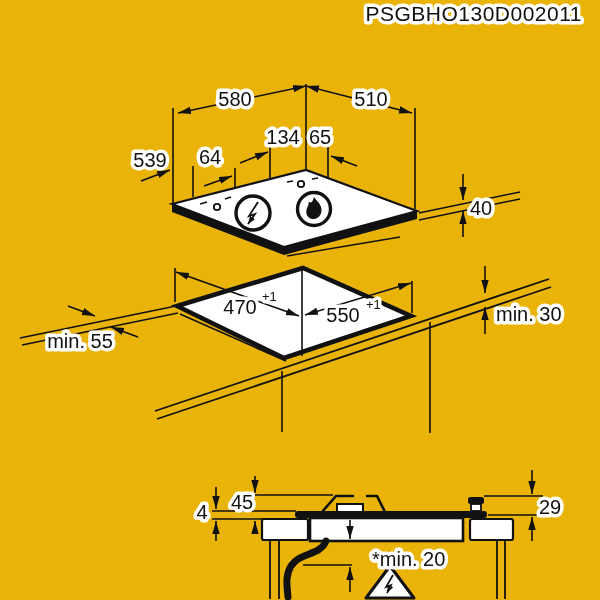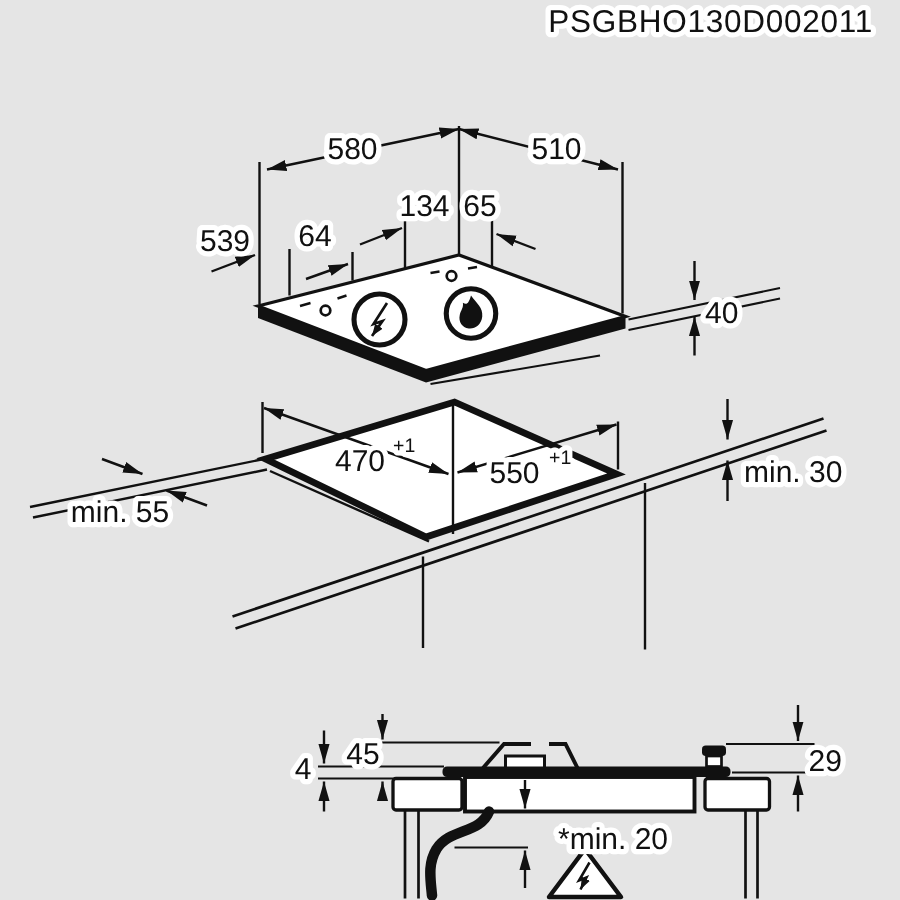--- a/index.html
+++ b/index.html
@@ -1,16 +1,16 @@
 <!DOCTYPE html>
 <html><head>
 <meta charset="utf-8">
 <style>
   html,body{margin:0;padding:0;background:#fff;}
-  .canvas{position:relative;width:600px;height:600px;background:#e5e5e5;overflow:hidden;
+  .canvas{position:relative;width:600px;height:600px;background:#eab308;overflow:hidden;
           font-family:"Liberation Sans", sans-serif;}
   svg{display:block}
   svg text{font-family:"Liberation Sans", sans-serif; fill:#111;
            paint-order:stroke; stroke:#ffffff; stroke-width:7px; stroke-linejoin:round;}
   .dim{font-size:20px;}
   .sup{font-size:13px;}
   .title{font-size:21px; letter-spacing:0.5px;}
 </style>
 </head>
 <body>

